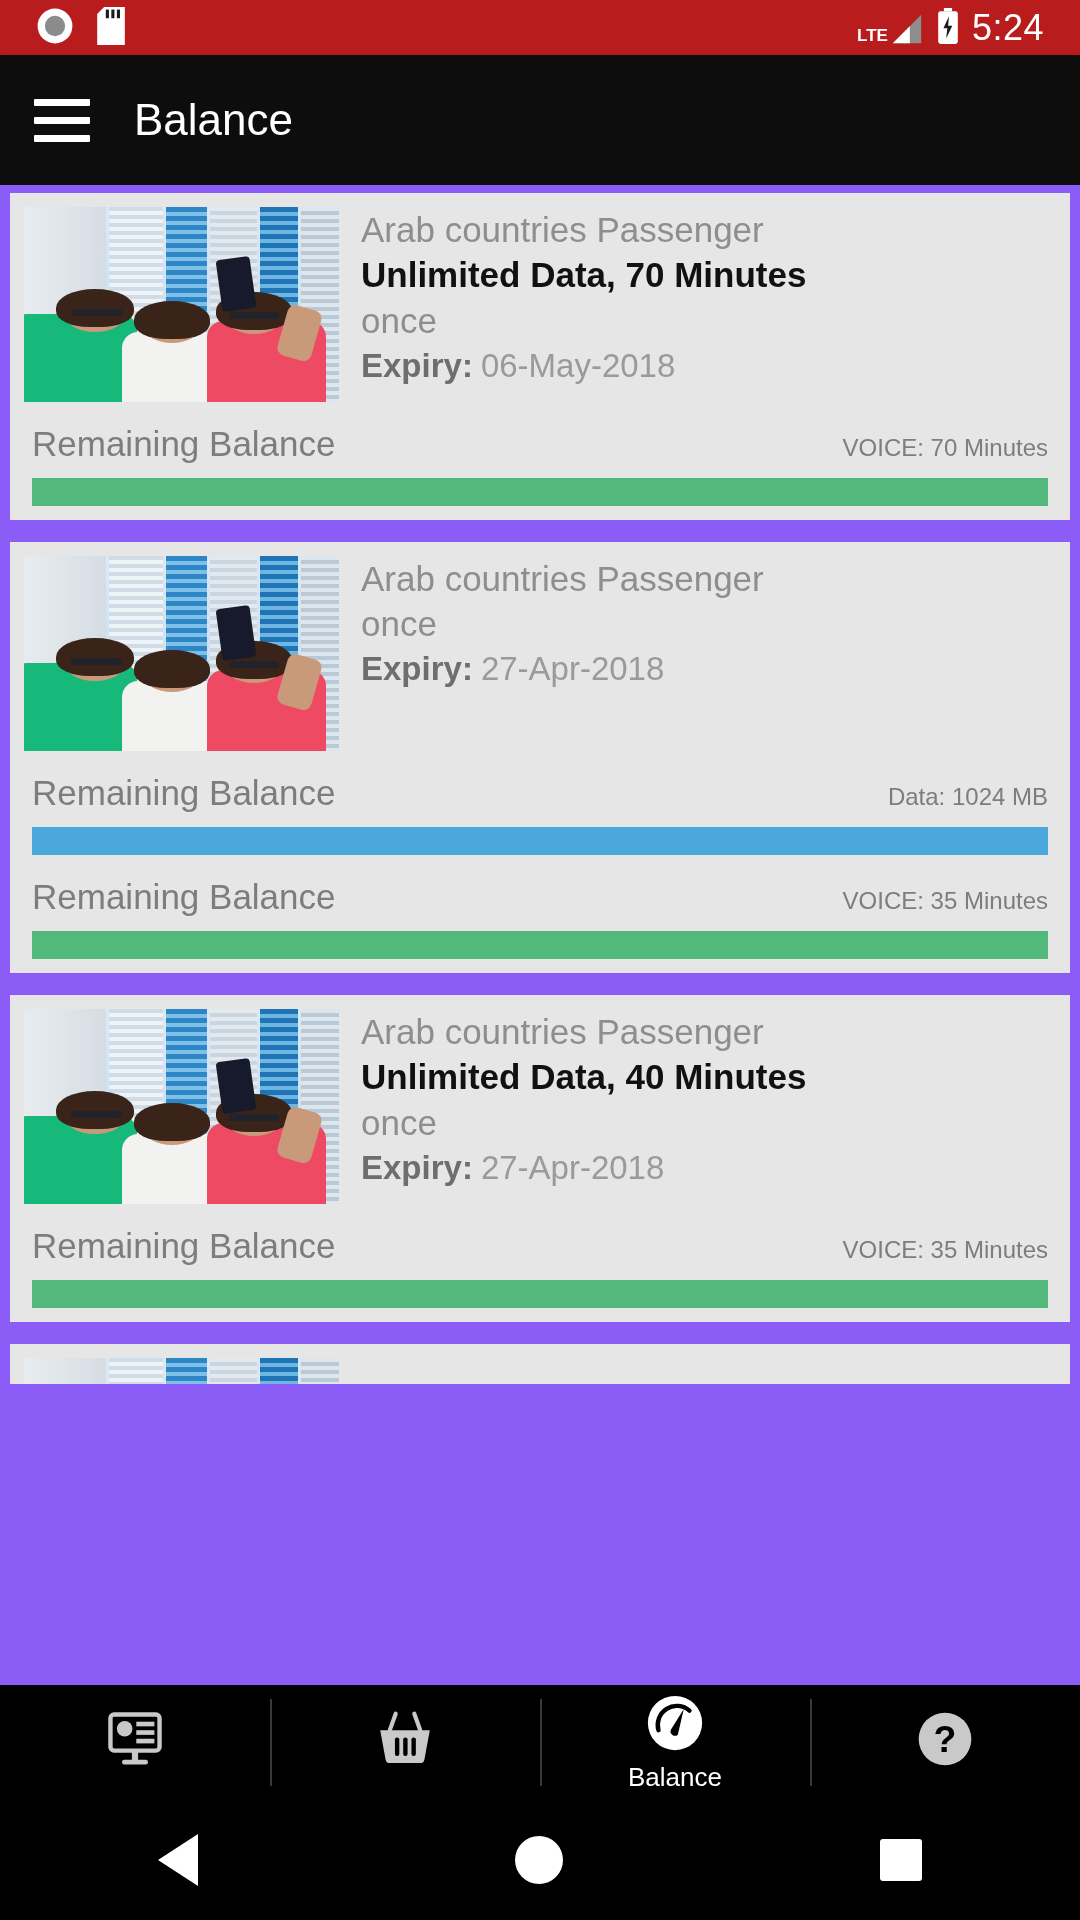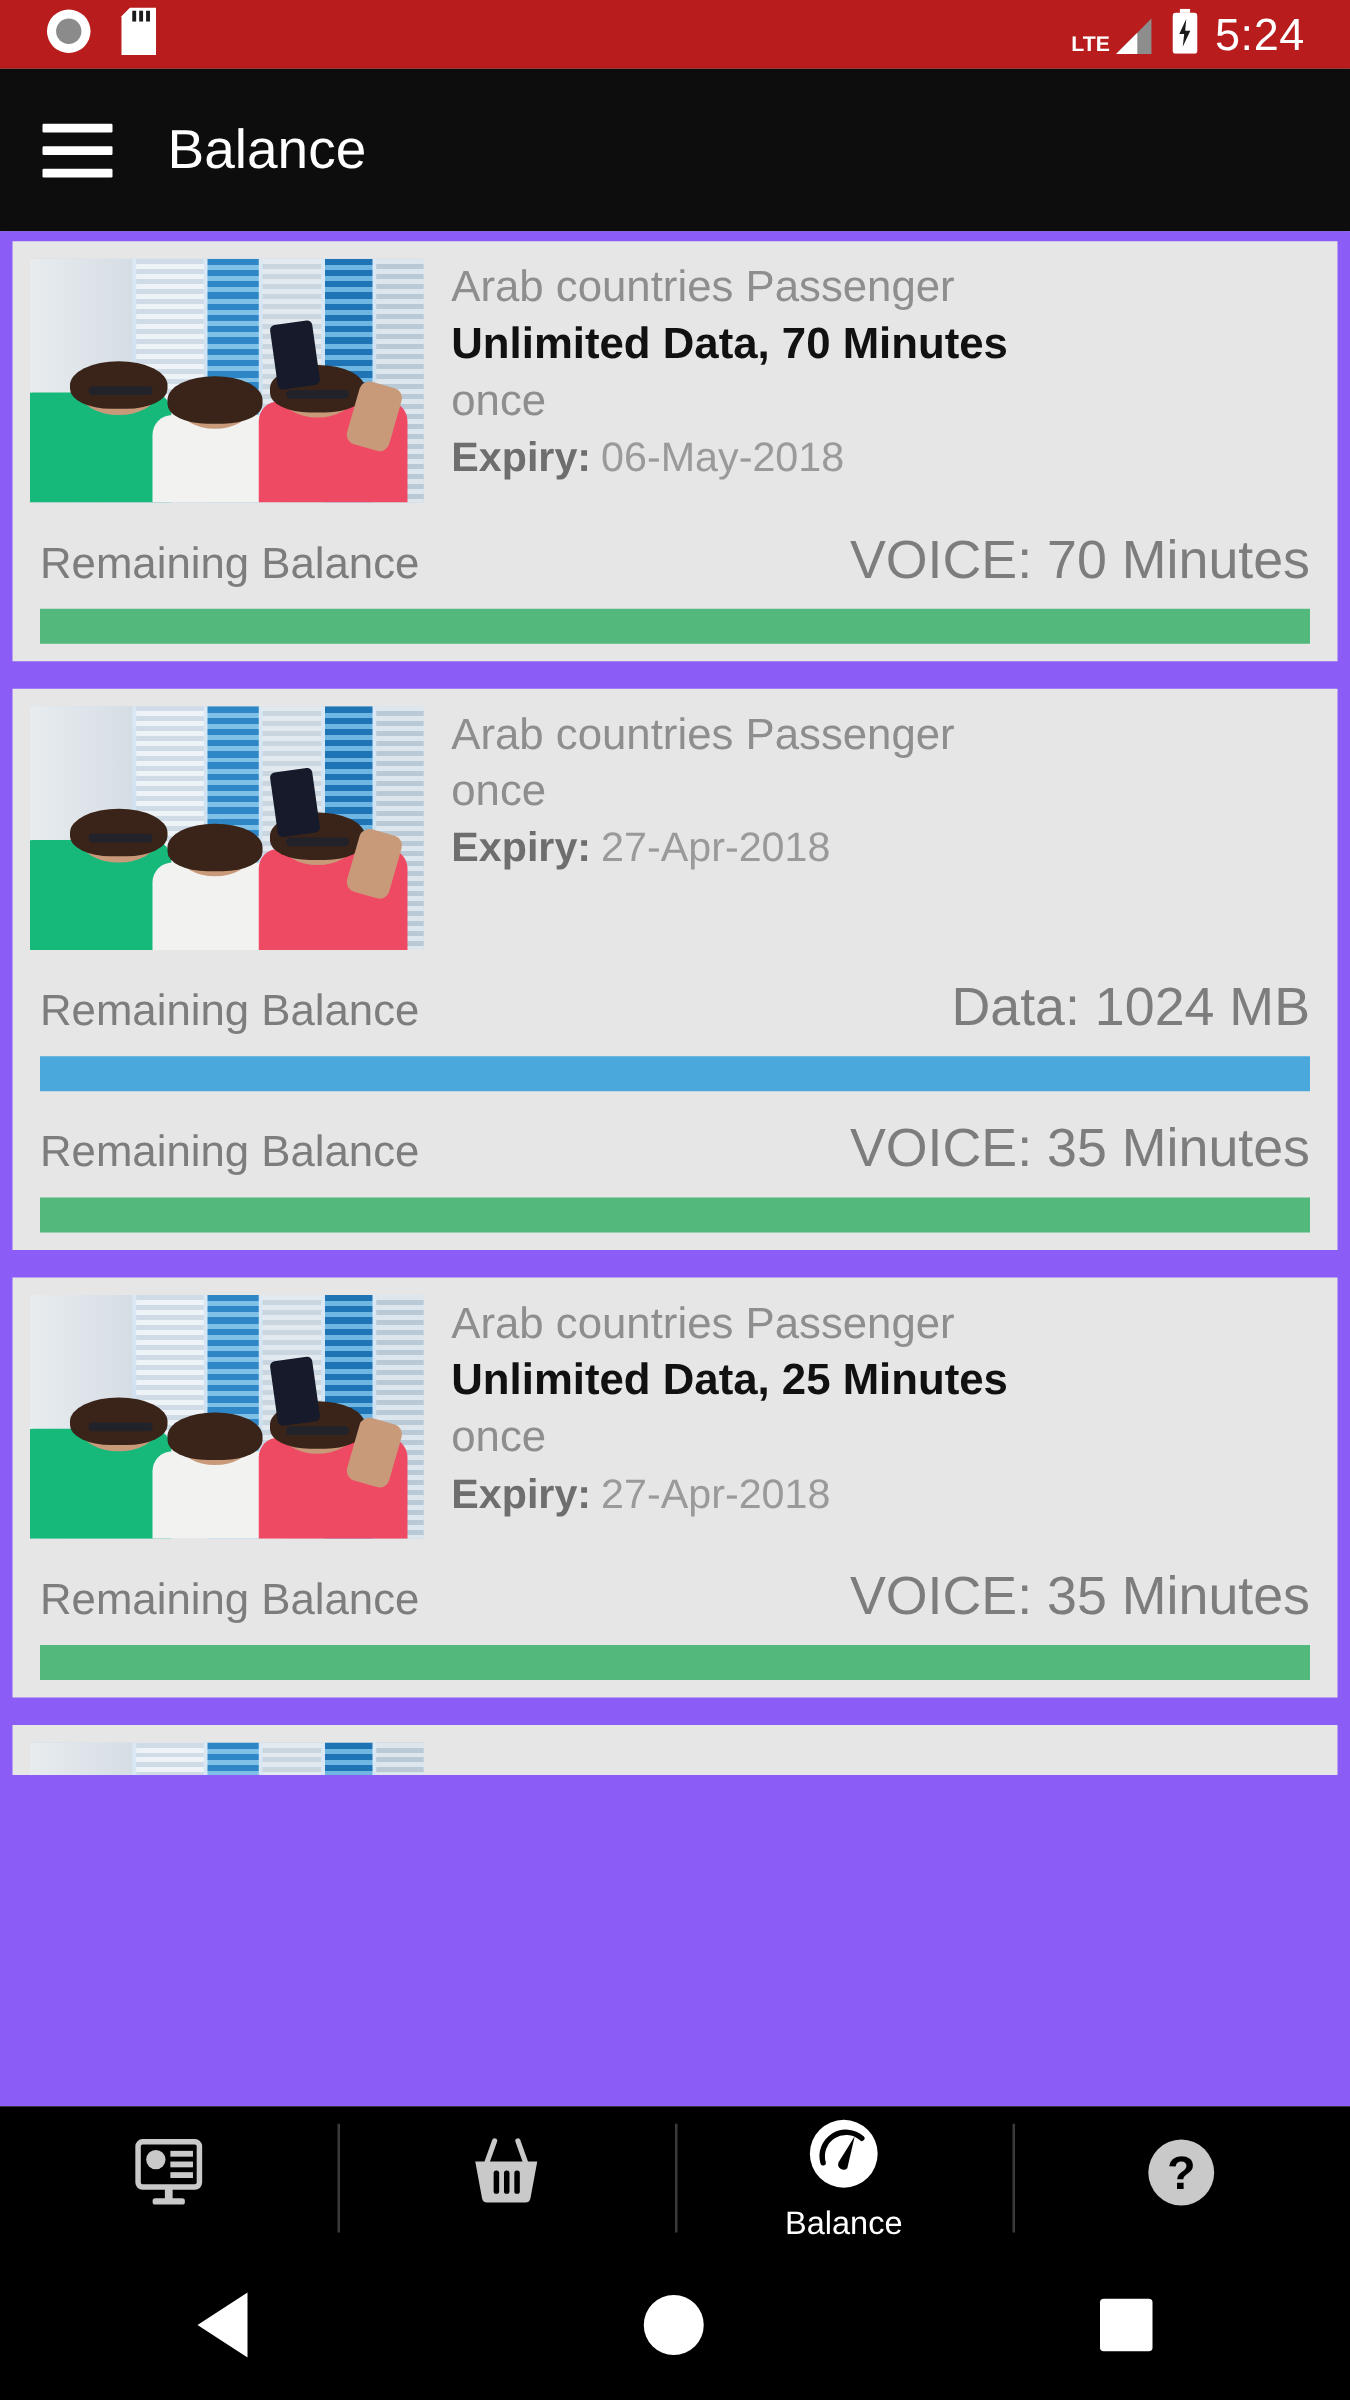--- a/index.html
+++ b/index.html
@@ -64,21 +64,21 @@
   .t-freq { font-size: 35px; color: #8e8e8e; line-height: 1.2; margin-top: 4px; }
   .t-expiry { font-size: 33px; line-height: 1.2; margin-top: 4px; }
   .t-expiry .lbl { color: #6e6e6e; font-weight: bold; }
   .t-expiry .val { color: #9a9a9a; margin-left: 8px; }
 
   .balance-row {
     display: flex; justify-content: space-between; align-items: baseline;
     padding: 22px 22px 0 22px;
   }
   .bal-label { font-size: 35px; color: #7d7d7d; }
-  .bal-value { font-size: 43px; color: #7d7d7d; text-align: center; }
+  .bal-value { font-size: 24px; color: #7d7d7d; text-align: center; }
   .bar-wrap { padding: 14px 22px 0 22px; }
   .bar { height: 28px; width: 100%; }
 
   
   .peek { overflow: hidden; height: 40px; }
 
   
   .tabbar {
     position: absolute; left: 0; right: 0; bottom: 120px; height: 115px;
     background: #000000; display: flex; align-items: stretch;
@@ -277,21 +277,21 @@
             <div class="body" style="left:58%;bottom:0;width:38%;height:72%;background:#ef4a63;"></div>
             <div class="head" style="left:64%;bottom:60%;width:18%;height:29%;"></div>
             <div class="hair" style="left:61%;bottom:64%;width:24%;height:33%;"></div>
             <div class="glasses" style="left:65%;bottom:73%;width:16%;"></div>
             <div class="arm" style="left:82%;bottom:38%;width:11%;height:46%;transform:rotate(16deg);"></div>
           </div>
           <div class="phone" style="left:62%;top:26%;"></div>
         </div>
         <div class="card-text">
           <div class="t-provider">Arab countries Passenger</div>
-          <div class="t-plan">Unlimited Data, 25 Minutes</div>
+          <div class="t-plan">Unlimited Data, 40 Minutes</div>
           <div class="t-freq">once</div>
           <div class="t-expiry">
             <span class="lbl">Expiry:</span><span class="val">27-Apr-2018</span>
           </div>
         </div>
       </div>
       <div class="balance-row">
         <span class="bal-label">Remaining Balance</span>
         <span class="bal-value">VOICE: 35 Minutes</span>
       </div>

